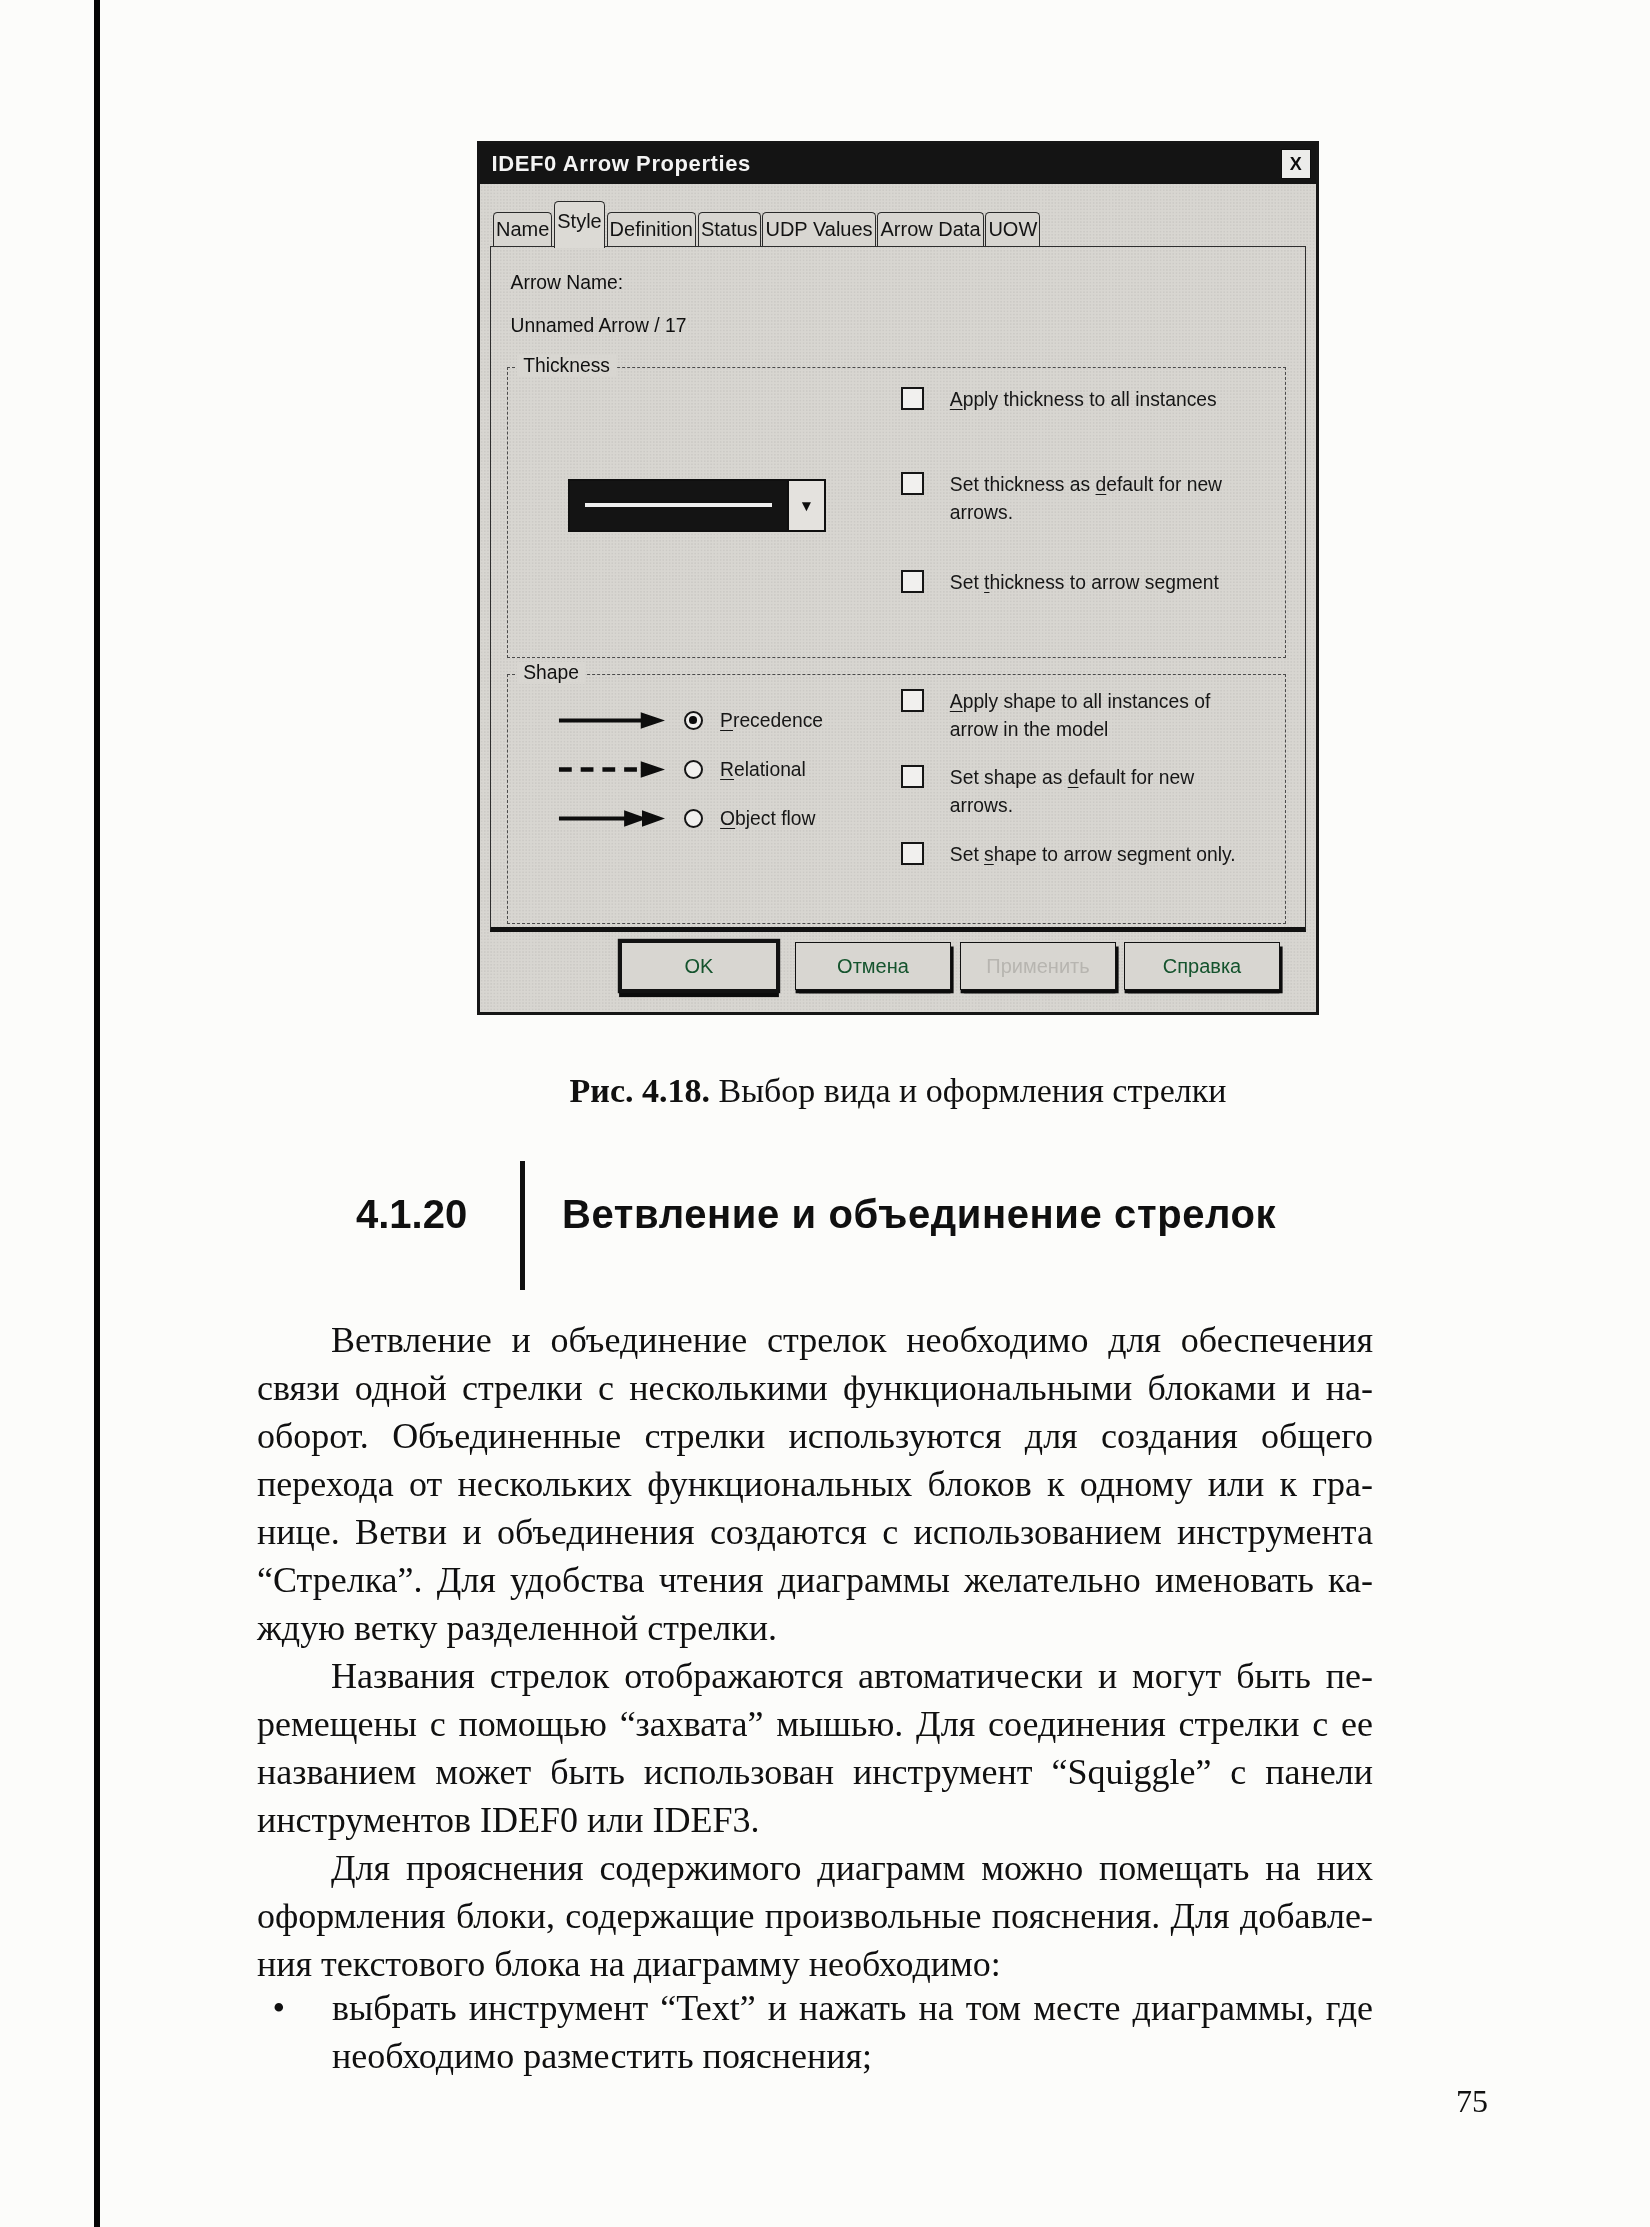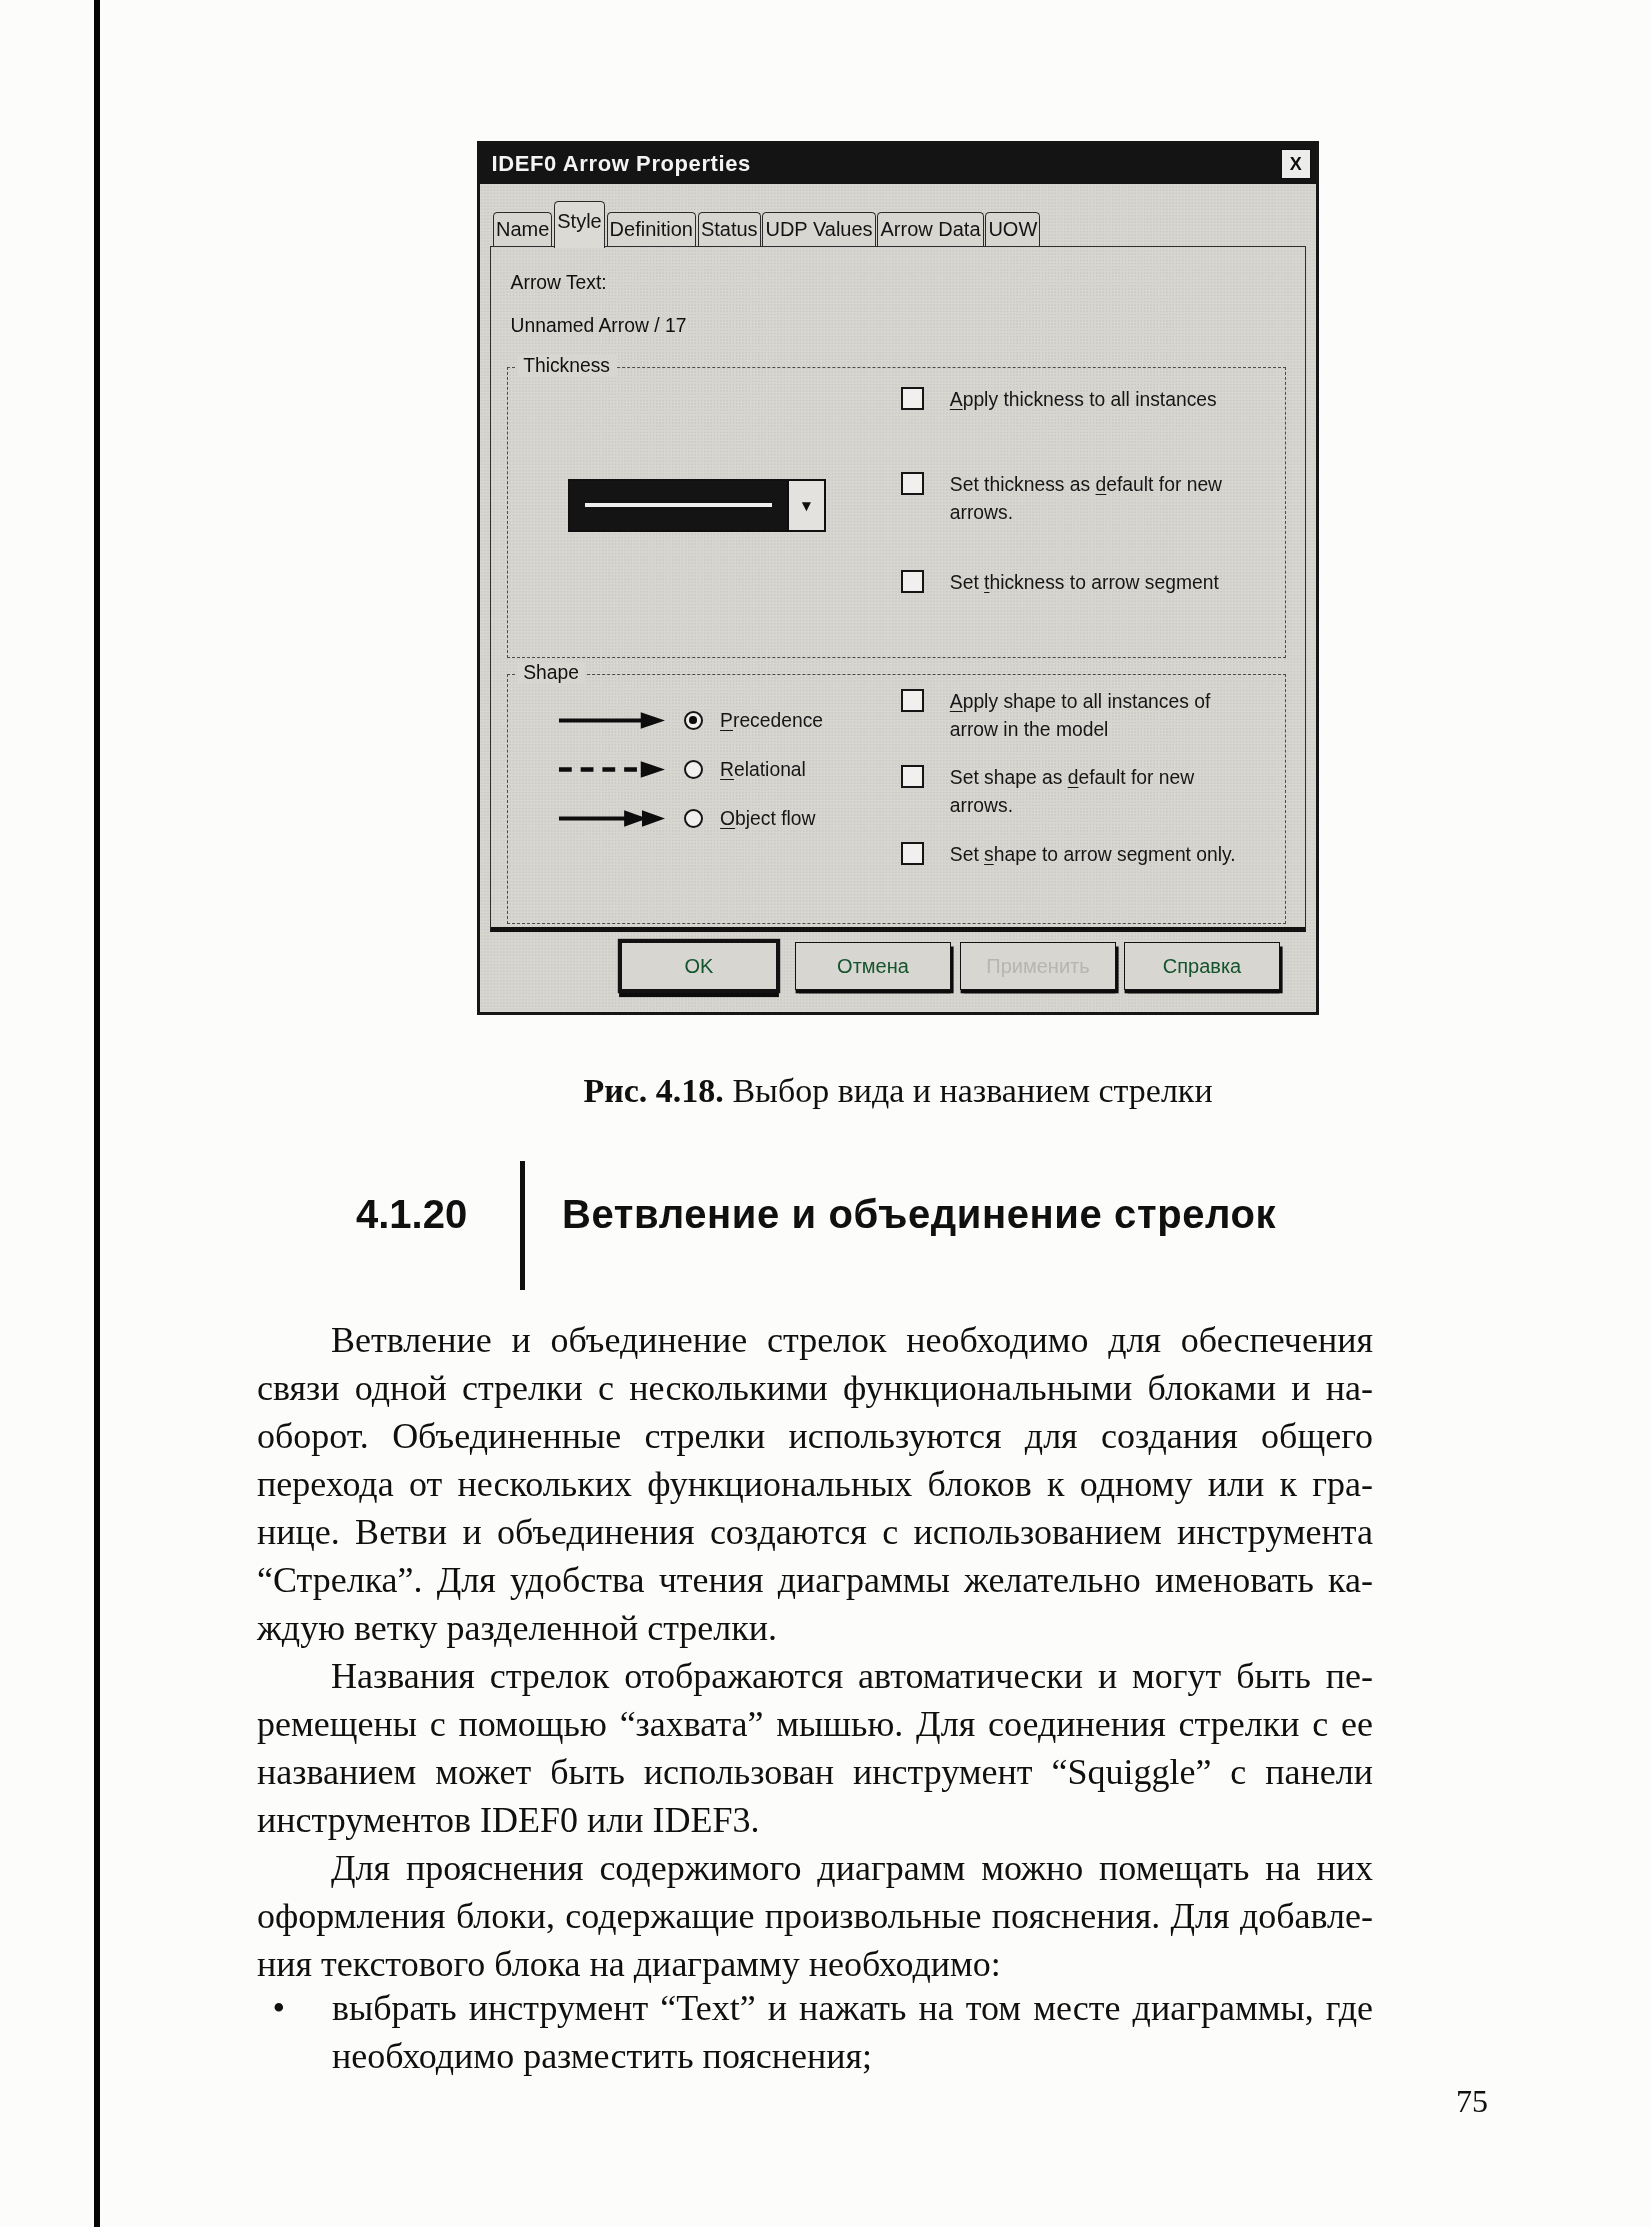--- a/index.html
+++ b/index.html
@@ -102,21 +102,21 @@
       <div class="tab">Name</div>
       <div class="tab active">Style</div>
       <div class="tab">Definition</div>
       <div class="tab">Status</div>
       <div class="tab">UDP Values</div>
       <div class="tab">Arrow Data</div>
       <div class="tab">UOW</div>
     </div>
 
     <div class="page-area">
-      <div class="arrow-name-label">Arrow Text:</div>
+      <div class="arrow-name-label">Arrow Name:</div>
       <div class="arrow-name-value">Unnamed Arrow / 17</div>
 
       <div class="group thickness">
         <span class="group-label">Thickness</span>
 
         <div class="combo">
           <div class="combo-preview">
               <div class="pline"></div>
             </div>
           <div class="combo-btn">▼</div>
@@ -194,21 +194,21 @@
       </div>
     <div class="btn disabled" style="left:480px;">
         <span>Применить</span>
       </div>
     <div class="btn" style="left:644px;">
         <span>Справка</span>
       </div>
   </div>
 
   <div class="figure-caption">
-    <span class="cap-num">Рис. 4.18.</span><span> Выбор вида и названием стрелки</span>
+    <span class="cap-num">Рис. 4.18.</span><span> Выбор вида и оформления стрелки</span>
   </div>
 
   <div class="section-num">4.1.20</div>
   <div class="section-bar"></div>
   <div class="section-title">Ветвление и объединение стрелок</div>
 
   <div class="body-text">
     <div class="line j first">Ветвление и объединение стрелок необходимо для обеспечения</div>
     <div class="line j">связи одной стрелки с несколькими функциональными блоками и на-</div>
     <div class="line j">оборот. Объединенные стрелки используются для создания общего</div>

